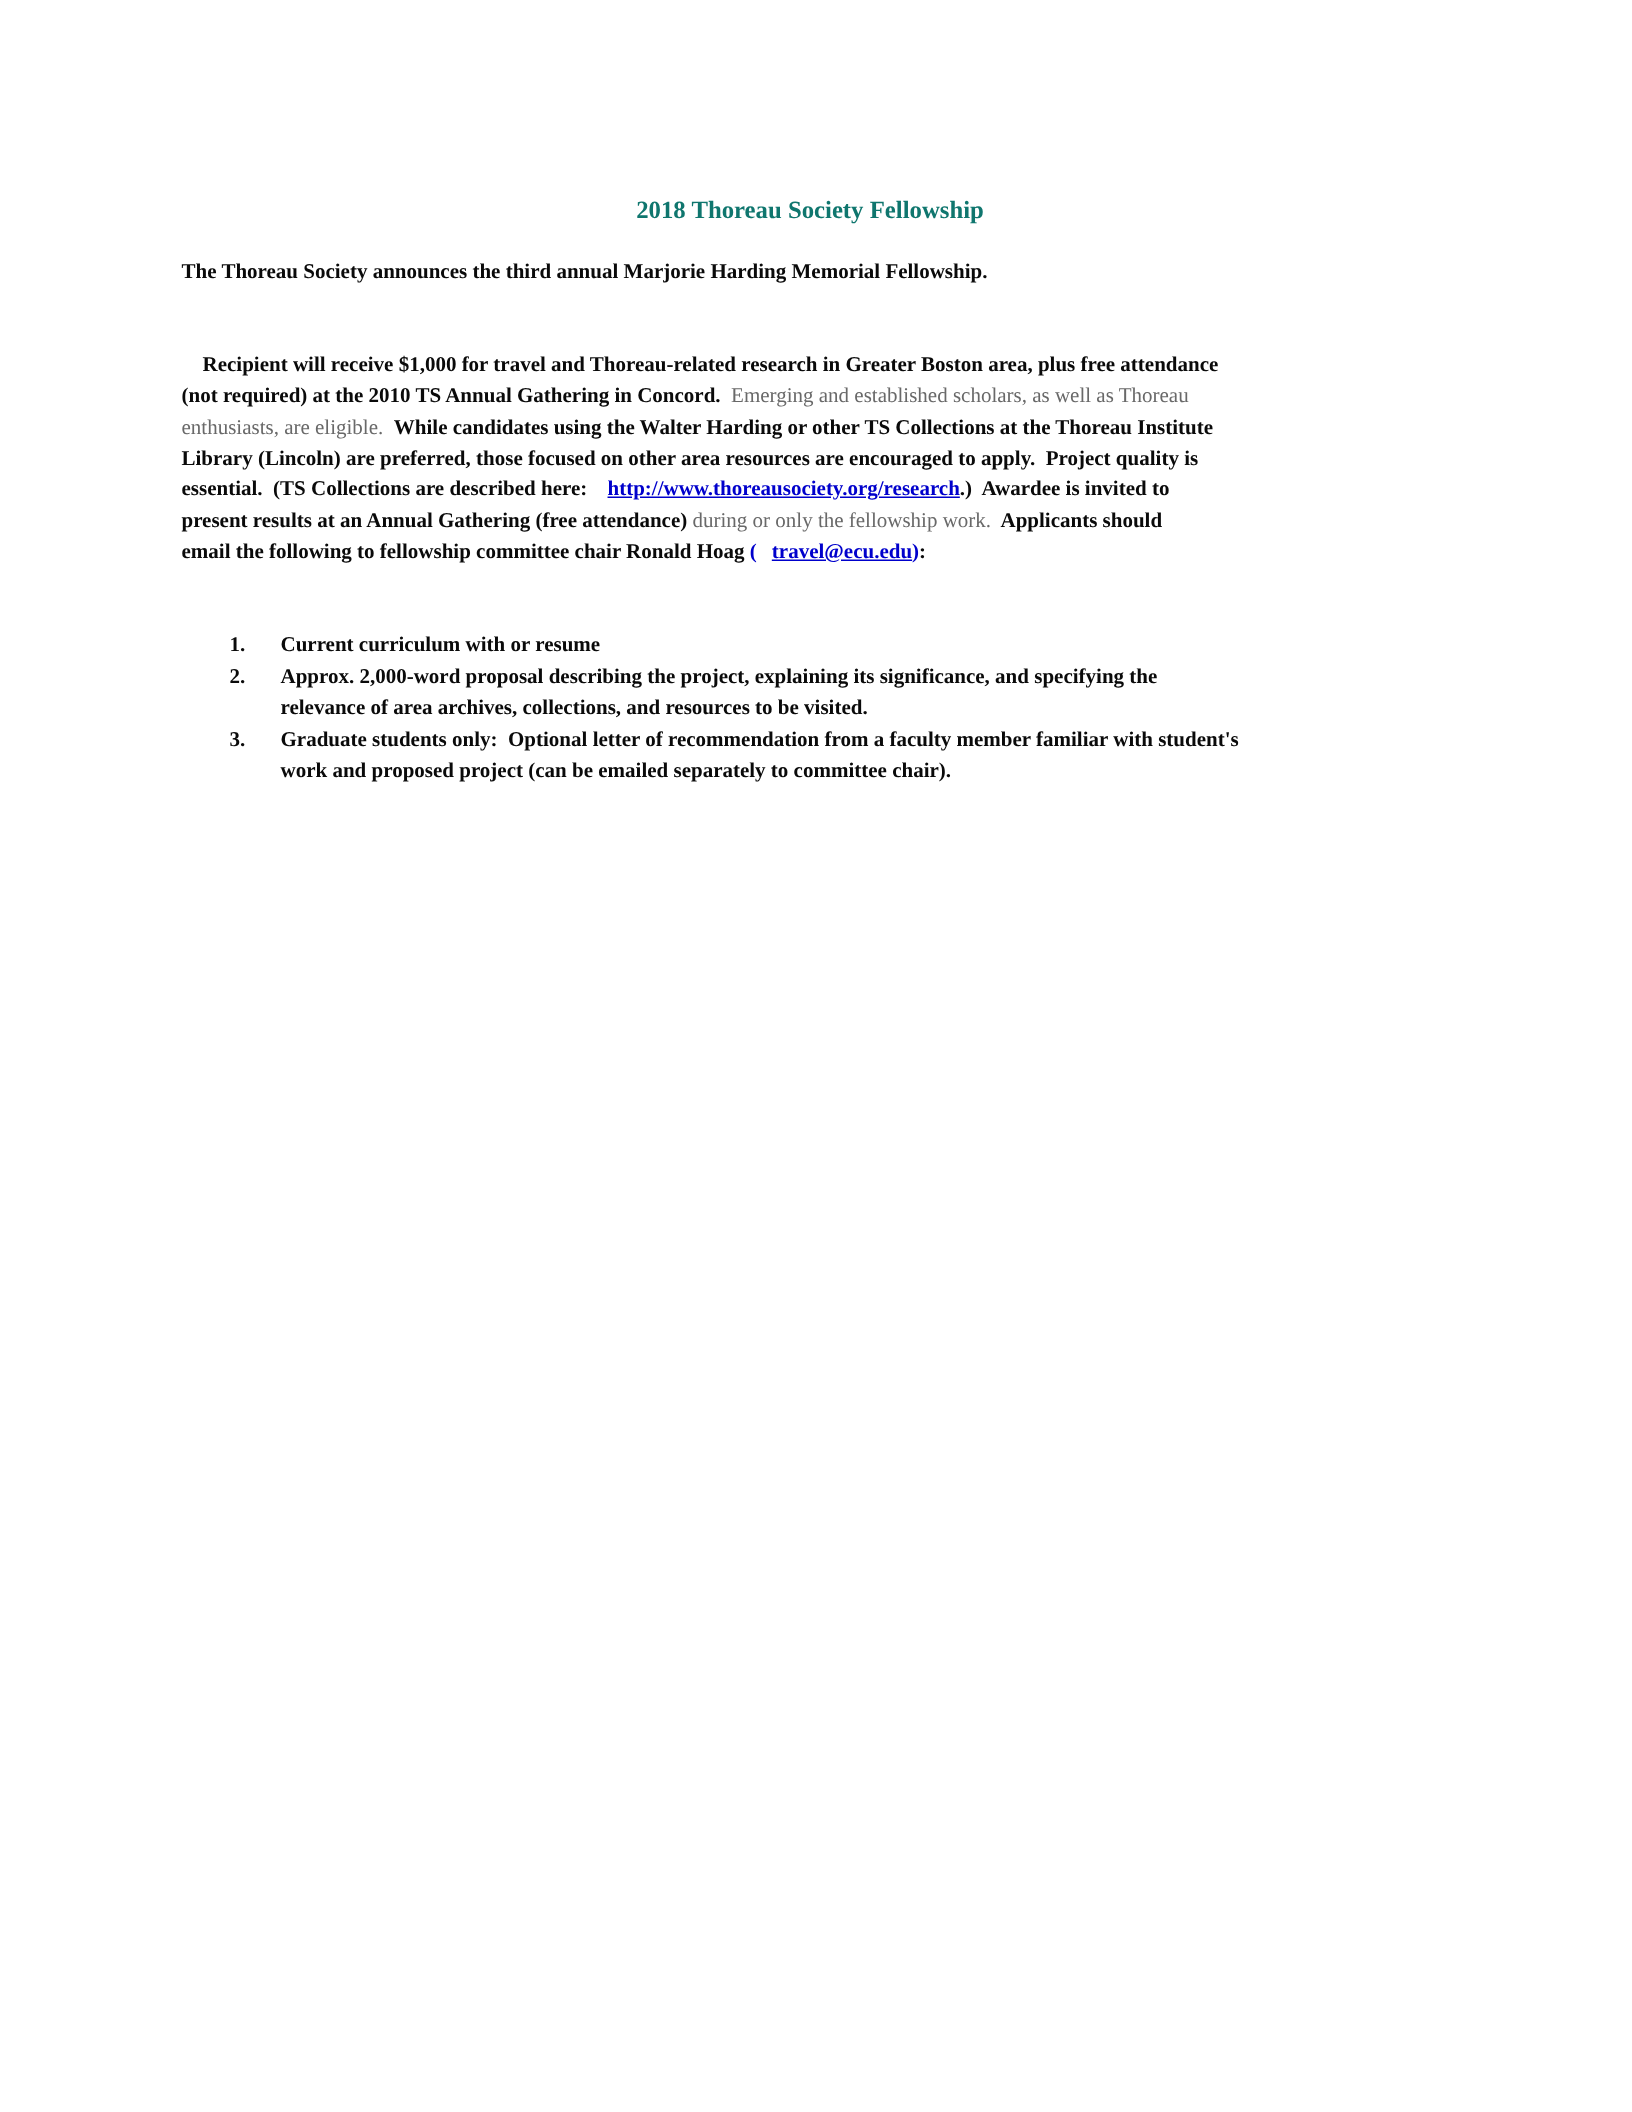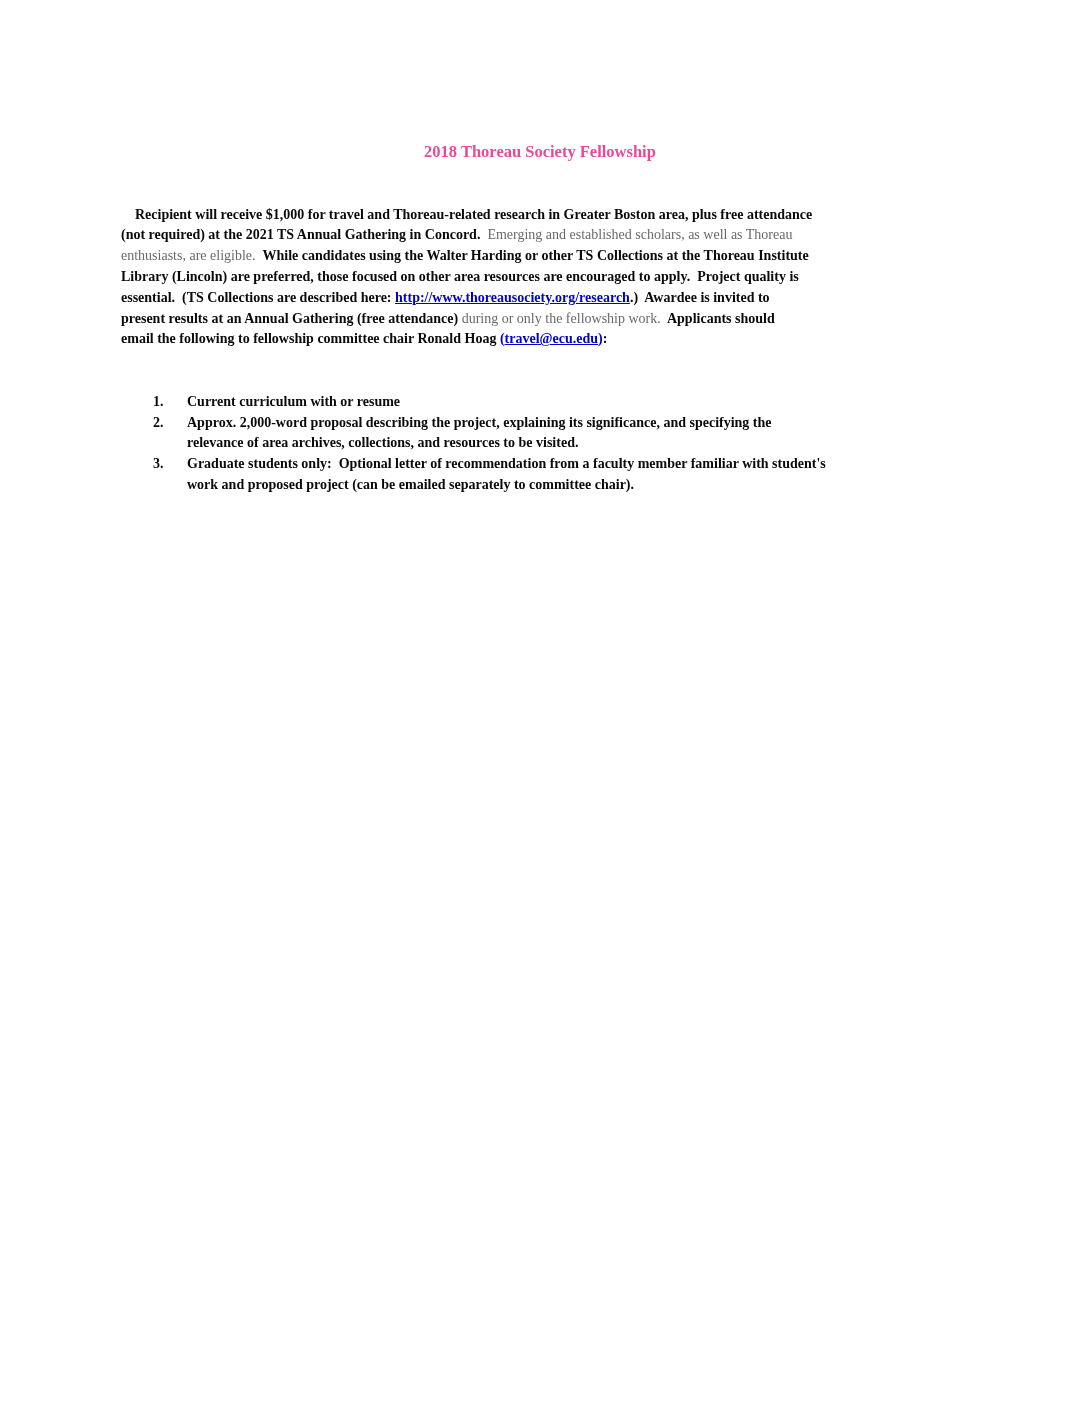--- a/index.html
+++ b/index.html
@@ -12,44 +12,45 @@
     width: 1088px;
     height: 1408px;
     background: #ffffff;
     box-sizing: border-box;
     padding: 129px 129px 0 121px;
     font-family: "Liberation Serif", "DejaVu Serif", serif;
     color: #0a0a0a;
     overflow: hidden;
   }
   .doc-title {
-    margin: 12px;
+    margin: 0;
     font-size: 16.5px;
     line-height: 22px;
     font-weight: bold;
     text-align: center;
-    color: #ec4899;
+    color: #0f766e;
     white-space: pre-wrap;
   }
   .para {
     margin: 20.8px 0 0 0;
     font-size: 14px;
     line-height: 20.8px;
     font-weight: bold;
     color: #0a0a0a;
     white-space: pre-wrap;
   }
   .muted {
     color: #696969;
     font-weight: normal;
   }
   .link {
     color: #0000cc;
     text-decoration: underline;
     cursor: pointer;
+    margin-left: 10px;
   }
   .link-plain {
     color: #0000cc;
     text-decoration: none;
   }
   .req-list {
     margin: 20.8px 0 0 0;
   }
   .list-item {
     display: flex;
@@ -68,24 +69,25 @@
     white-space: pre-wrap;
   }
 </style>
 </head>
 <body>
 
 <div class="page">
 
   <h1 class="doc-title">2018 Thoreau Society Fellowship</h1>
 
+  <p class="para">The Thoreau Society announces the third annual Marjorie Harding Memorial Fellowship.</p>
 
   <p class="para">
     <span>Recipient will receive $1,000 for travel and Thoreau-related research in Greater Boston area, plus free attendance
-(not required) at the 2021 TS Annual Gathering in Concord.  </span><span class="muted">Emerging and established scholars, as well as Thoreau
+(not required) at the 2010 TS Annual Gathering in Concord.  </span><span class="muted">Emerging and established scholars, as well as Thoreau
 enthusiasts, are eligible.  </span><span>While candidates using the Walter Harding or other TS Collections at the Thoreau Institute
 Library (Lincoln) are preferred, those focused on other area resources are encouraged to apply.  Project quality is
 essential.  (TS Collections are described here: </span><a class="link">http://www.thoreausociety.org/research</a><span>.)  Awardee is invited to
 present results at an Annual Gathering (free attendance) </span><span class="muted">during or only the fellowship work.</span><span>  Applicants should
 email the following to fellowship committee chair Ronald Hoag </span><span class="link-plain">(</span><a class="link">travel@ecu.edu</a><span class="link-plain">)</span><span>:</span>
   </p>
 
   <div class="req-list">
     <div class="list-item">
       <span class="num">1.</span>

